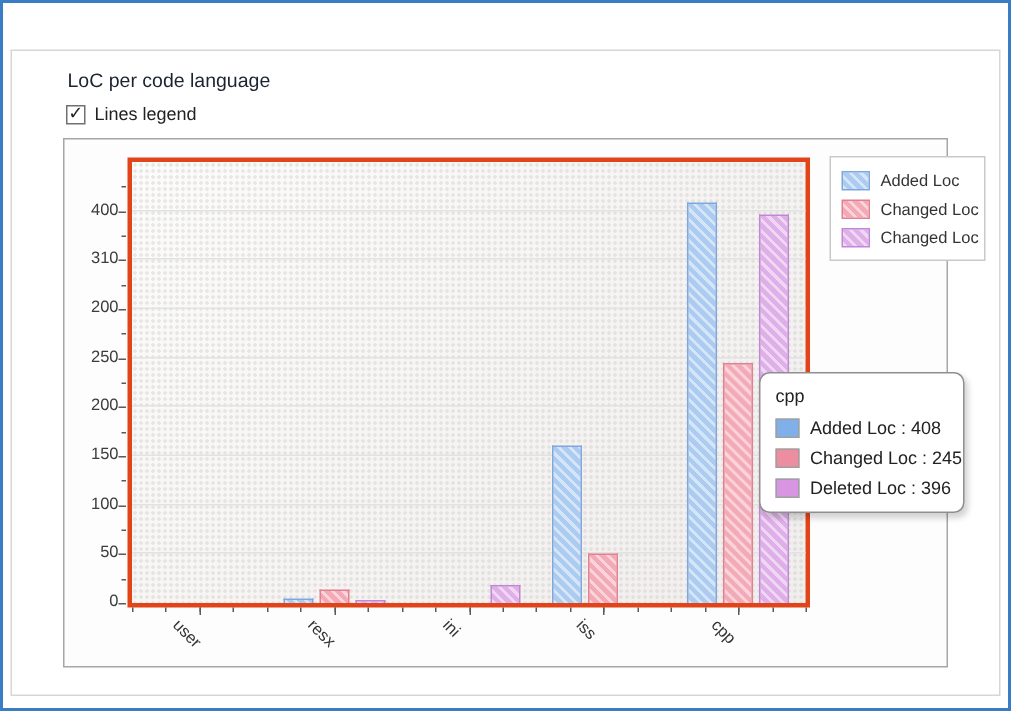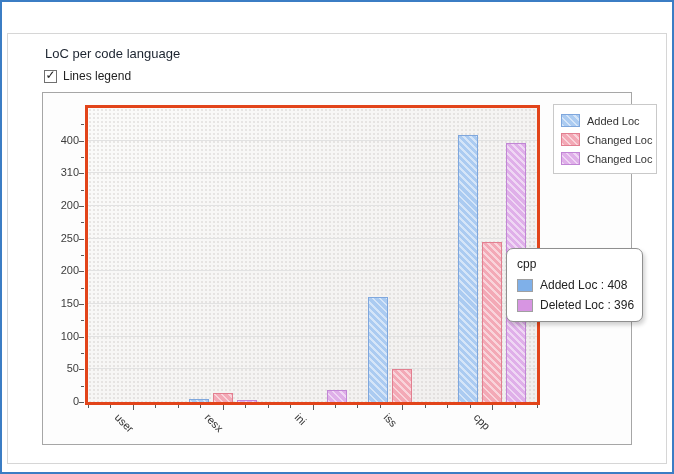--- a/index.html
+++ b/index.html
@@ -178,20 +178,24 @@
         </div>
       </div>
     <div class="tooltip">
       <div class="tooltip-title">cpp</div>
       <div id="tooltip-rows">
           <div class="tooltip-row">
             <div class="tooltip-swatch" style="background: rgb(127, 176, 233);"></div>
             <div class="tooltip-text">Added Loc : 408</div>
           </div>
           <div class="tooltip-row">
+            <div class="tooltip-swatch" style="background: rgb(236, 141, 160);"></div>
+            <div class="tooltip-text">Changed Loc : 245</div>
+          </div>
+          <div class="tooltip-row">
             <div class="tooltip-swatch" style="background: rgb(215, 149, 226);"></div>
             <div class="tooltip-text">Deleted Loc : 396</div>
           </div>
         </div>
     </div>
   </div>
 
   <div class="win-border"></div>
 </div>
 

